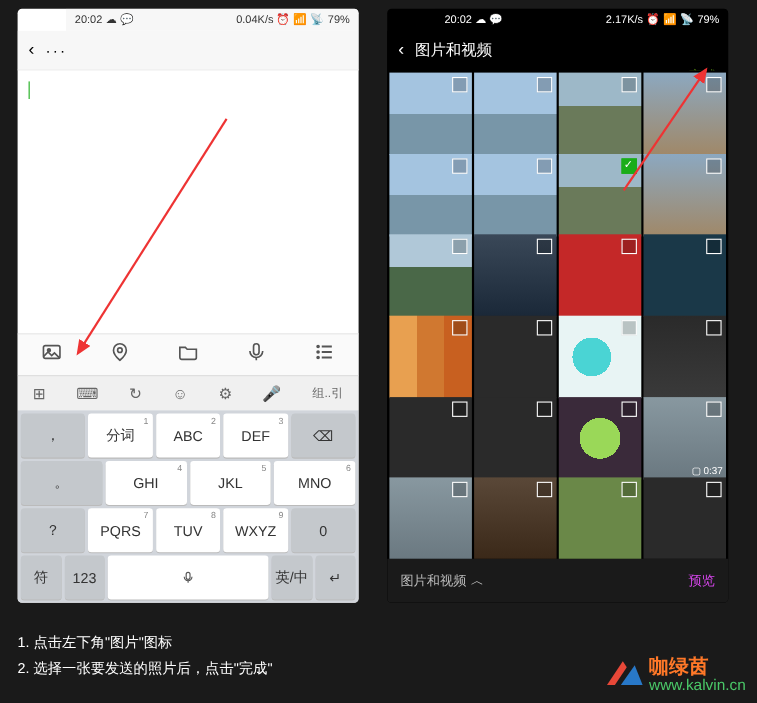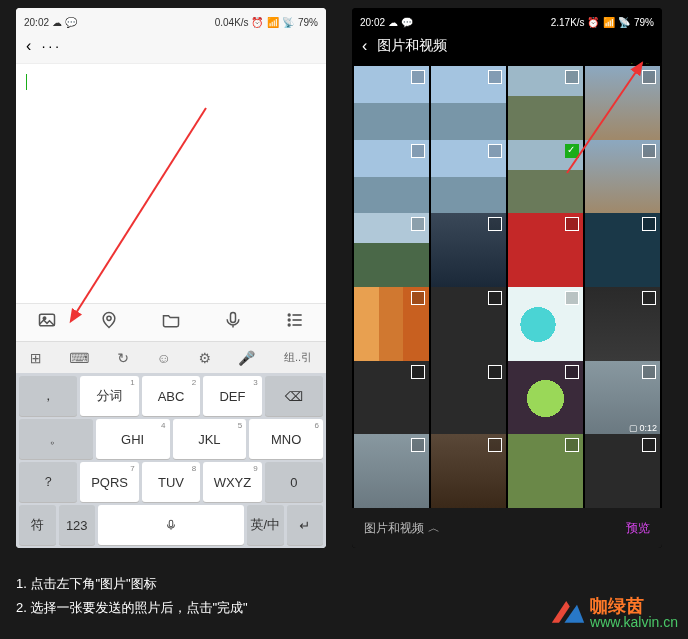--- a/index.html
+++ b/index.html
@@ -2,21 +2,21 @@
 <html><head>
   <meta charset="utf-8">
   <style>
     * { margin: 0; padding: 0; box-sizing: border-box; font-family: -apple-system, "Helvetica Neue", Arial, sans-serif; }
     body { background: #1a1a1a; width: 688px; height: 639px; position: relative; overflow: hidden; }
     .phones { display: flex; gap: 26px; padding: 8px 16px; }
     .phone { width: 310px; height: 540px; background: #fff; border-radius: 4px; overflow: hidden; position: relative; display: flex; flex-direction: column; }
     .phone.dark { background: #000; color: #fff; }
     
     
-    .status { height: 20px; display: flex; justify-content: space-between; align-items: flex-end; padding: 0 8px; font-size: 10px; }
+    .status { height: 20px; display: flex; justify-content: space-between; align-items: center; padding: 0 8px; font-size: 10px; margin-left: 44px; }
     .status.light { background: #f7f7f7; color: #333; }
     .status.dk { background: #000; color: #fff; }
     .status-left, .status-right { display: flex; align-items: center; gap: 3px; }
     
     
     .header { height: 36px; display: flex; align-items: center; padding: 0 10px; gap: 10px; }
     .header.light { background: #f7f7f7; border-bottom: 1px solid #eee; }
     .header.dk { background: #000; }
     .back-icon { font-size: 16px; }
     .title { font-size: 14px; flex: 1; }
@@ -323,21 +323,21 @@
         <div class="thumb dark-thumb">
           <div class="check"></div>
         </div>
         <div class="thumb plant">
           <div class="check"></div>
         </div>
         <div class="thumb dock">
           <div class="check"></div>
           <div class="vid-badge">
             <span>▢</span>
-            <span>0:12</span>
+            <span>0:37</span>
           </div>
         </div>
         <div class="thumb dock">
           <div class="check"></div>
         </div>
         <div class="thumb street">
           <div class="check"></div>
         </div>
         <div class="thumb grass">
           <div class="check"></div>

